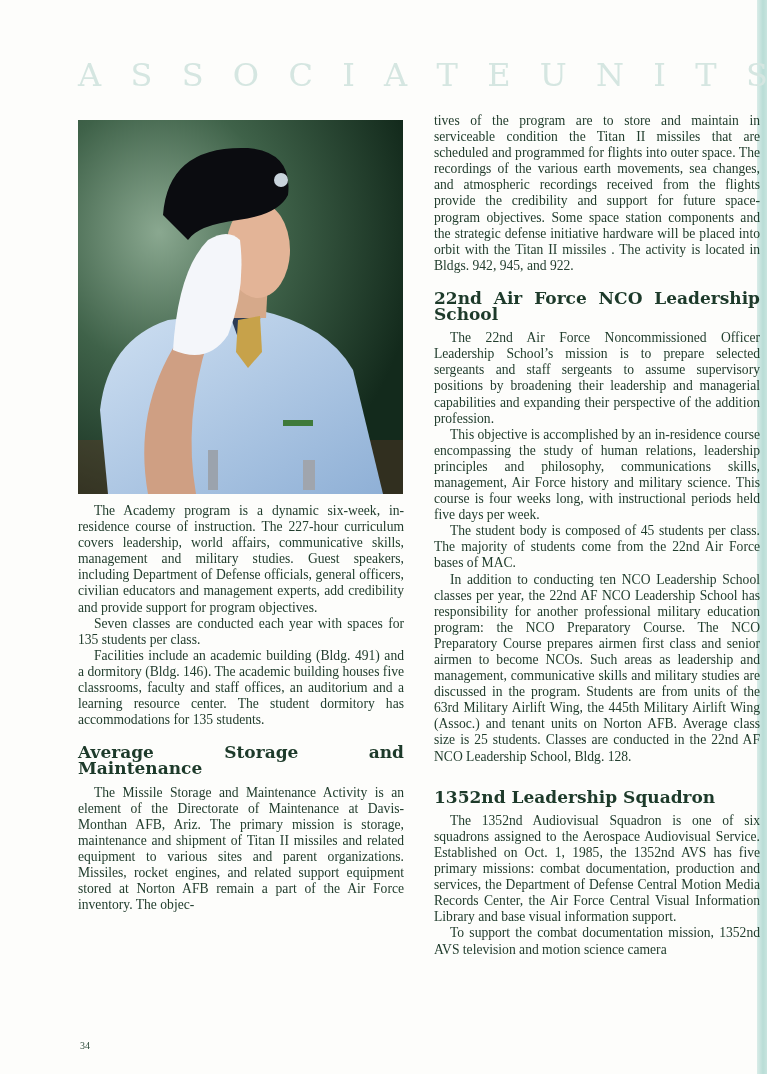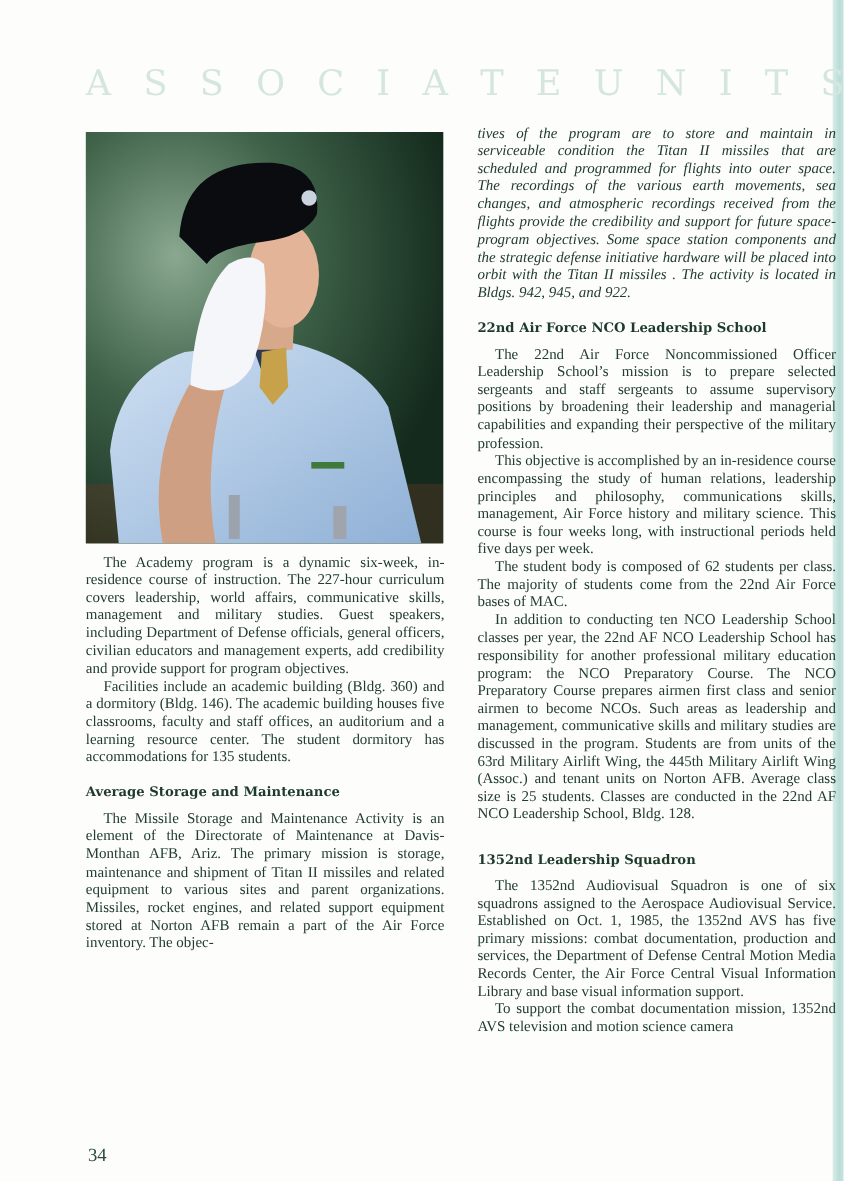--- a/index.html
+++ b/index.html
@@ -26,33 +26,33 @@
     overflow: hidden;
     background: radial-gradient(ellipse at 20% 30%, #7e9f86 0%, #385a45 45%, #173121 80%);
   }
   .photo svg { width: 100%; height: 100%; display: block; }
   .col {
     position: absolute; width: 326px;
     font-family: "Liberation Serif", serif; font-size: 13.6px; line-height: 16.1px;
     color: #213d2d; text-align: justify;
   }
   .col p { margin: 0; text-indent: 16px; }
-  .col p.noindent { text-indent: 0; font-style: italic; }
+  .col p.noindent { text-indent: 0; }
   .col h2 {
-    font-family: "DejaVu Serif", serif; font-size: 12px; font-weight: bold;
+    font-family: "DejaVu Serif", serif; font-size: 17px; font-weight: bold;
     margin: 0; color: #1d3a2a; text-indent: 0;
   }
   #col-left { left: 78px; top: 503px; }
   #col-right { left: 434px; top: 113px; }
   .h-left { margin-top: 16px !important; margin-bottom: 8px !important; }
   .h-right-1 { margin-top: 16px !important; margin-bottom: 8px !important; }
   .h-right-2 { margin-top: 24px !important; margin-bottom: 8px !important; }
   .page-number {
     position: absolute; left: 80px; top: 1040px;
-    font-family: "Liberation Serif", serif; font-size: 17px; color: #2b4a38;
+    font-family: "Liberation Serif", serif; font-size: 10px; color: #2b4a38;
   }
 </style>
 </head>
 <body>
 
 <div class="edge"></div>
 
 <h1 class="section-title">
   <span>A</span>
   <span>S</span>
@@ -104,30 +104,31 @@
     <path d="M160 200 L182 196 L184 232 L170 248 L158 232 Z" fill="#c7a24a"></path>
 
     <rect x="205" y="300" width="30" height="6" fill="#3f7a3a"></rect>
     <rect x="130" y="330" width="10" height="40" fill="#9ba3ad"></rect>
     <rect x="225" y="340" width="12" height="30" fill="#a0a5ad"></rect>
   </svg>
 </div>
 
 <div class="col" id="col-left">
   <p>The Academy program is a dynamic six-week, in-residence course of instruction. The 227-hour curriculum covers leadership, world affairs, communicative skills, management and military studies. Guest speakers, including Department of Defense officials, general officers, civilian educators and management experts, add credibility and provide support for program objectives.</p>
-  <p>Facilities include an academic building (Bldg. 360) and a dormitory (Bldg. 146). The academic building houses five classrooms, faculty and staff offices, an auditorium and a learning resource center. The student dormitory has accommodations for 135 students.</p>
+  <p>Seven classes are conducted each year with spaces for 135 students per class.</p>
+  <p>Facilities include an academic building (Bldg. 491) and a dormitory (Bldg. 146). The academic building houses five classrooms, faculty and staff offices, an auditorium and a learning resource center. The student dormitory has accommodations for 135 students.</p>
   <h2 class="h-left">Average Storage and Maintenance</h2>
   <p>The Missile Storage and Maintenance Activity is an element of the Directorate of Maintenance at Davis-Monthan AFB, Ariz. The primary mission is storage, maintenance and shipment of Titan II missiles and related equipment to various sites and parent organizations. Missiles, rocket engines, and related support equipment stored at Norton AFB remain a part of the Air Force inventory. The objec-</p>
 </div>
 
 <div class="col" id="col-right">
   <p class="noindent">tives of the program are to store and maintain in serviceable condition the Titan II missiles that are scheduled and programmed for flights into outer space. The recordings of the various earth movements, sea changes, and atmospheric recordings received from the flights provide the credibility and support for future space-program objectives. Some space station components and the strategic defense initiative hardware will be placed into orbit with the Titan II missiles . The activity is located in Bldgs. 942, 945, and 922.</p>
   <h2 class="h-right-1">22nd Air Force NCO Leadership School</h2>
-  <p>The 22nd Air Force Noncommissioned Officer Leadership School’s mission is to prepare selected sergeants and staff sergeants to assume supervisory positions by broadening their leadership and managerial capabilities and expanding their perspective of the military profession.</p>
+  <p>The 22nd Air Force Noncommissioned Officer Leadership School’s mission is to prepare selected sergeants and staff sergeants to assume supervisory positions by broadening their leadership and managerial capabilities and expanding their perspective of the addition profession.</p>
   <p>This objective is accomplished by an in-residence course encompassing the study of human relations, leadership principles and philosophy, communications skills, management, Air Force history and military science. This course is four weeks long, with instructional periods held five days per week.</p>
-  <p>The student body is composed of 62 students per class. The majority of students come from the 22nd Air Force bases of MAC.</p>
+  <p>The student body is composed of 45 students per class. The majority of students come from the 22nd Air Force bases of MAC.</p>
   <p>In addition to conducting ten NCO Leadership School classes per year, the 22nd AF NCO Leadership School has responsibility for another professional military education program: the NCO Preparatory Course. The NCO Preparatory Course prepares airmen first class and senior airmen to become NCOs. Such areas as leadership and management, communicative skills and military studies are discussed in the program. Students are from units of the 63rd Military Airlift Wing, the 445th Military Airlift Wing (Assoc.) and tenant units on Norton AFB. Average class size is 25 students. Classes are conducted in the 22nd AF NCO Leadership School, Bldg. 128.</p>
   <h2 class="h-right-2">1352nd Leadership Squadron</h2>
   <p>The 1352nd Audiovisual Squadron is one of six squadrons assigned to the Aerospace Audiovisual Service. Established on Oct. 1, 1985, the 1352nd AVS has five primary missions: combat documentation, production and services, the Department of Defense Central Motion Media Records Center, the Air Force Central Visual Information Library and base visual information support.</p>
   <p>To support the combat documentation mission, 1352nd AVS television and motion science camera</p>
 </div>
 
 <div class="page-number">34</div>
 
 </body></html>

